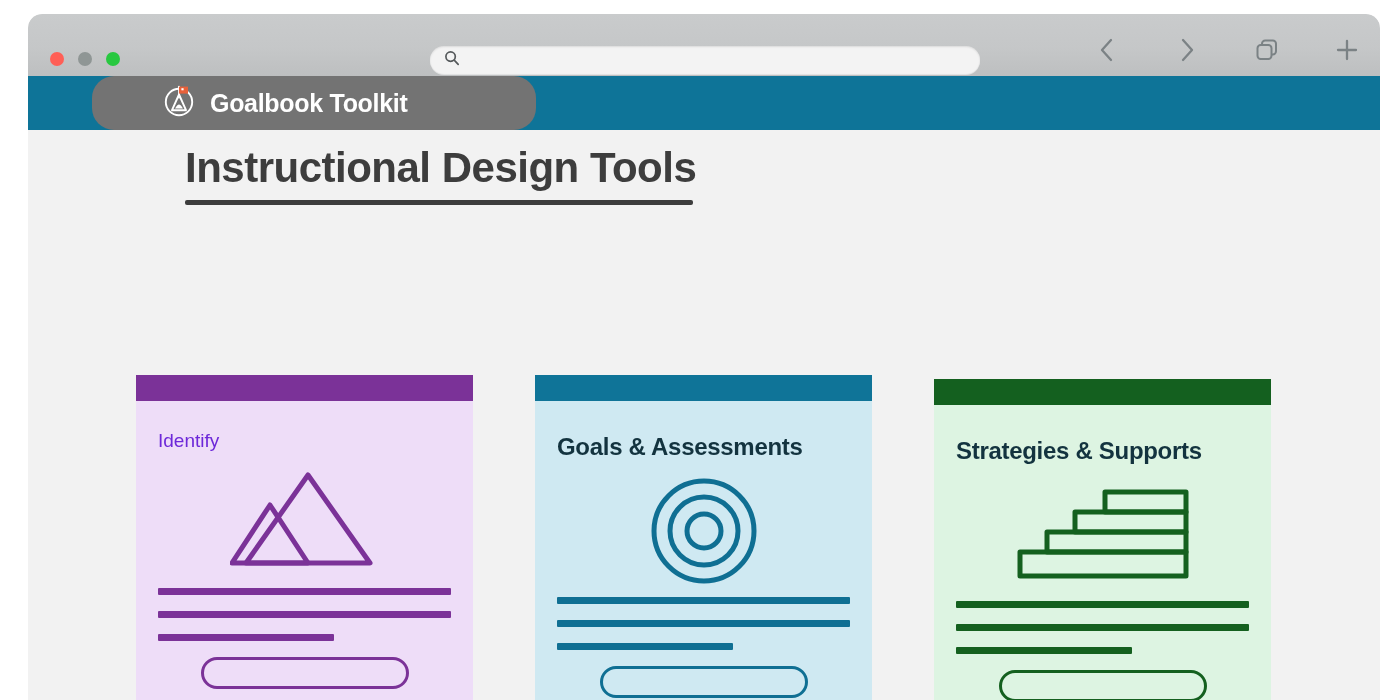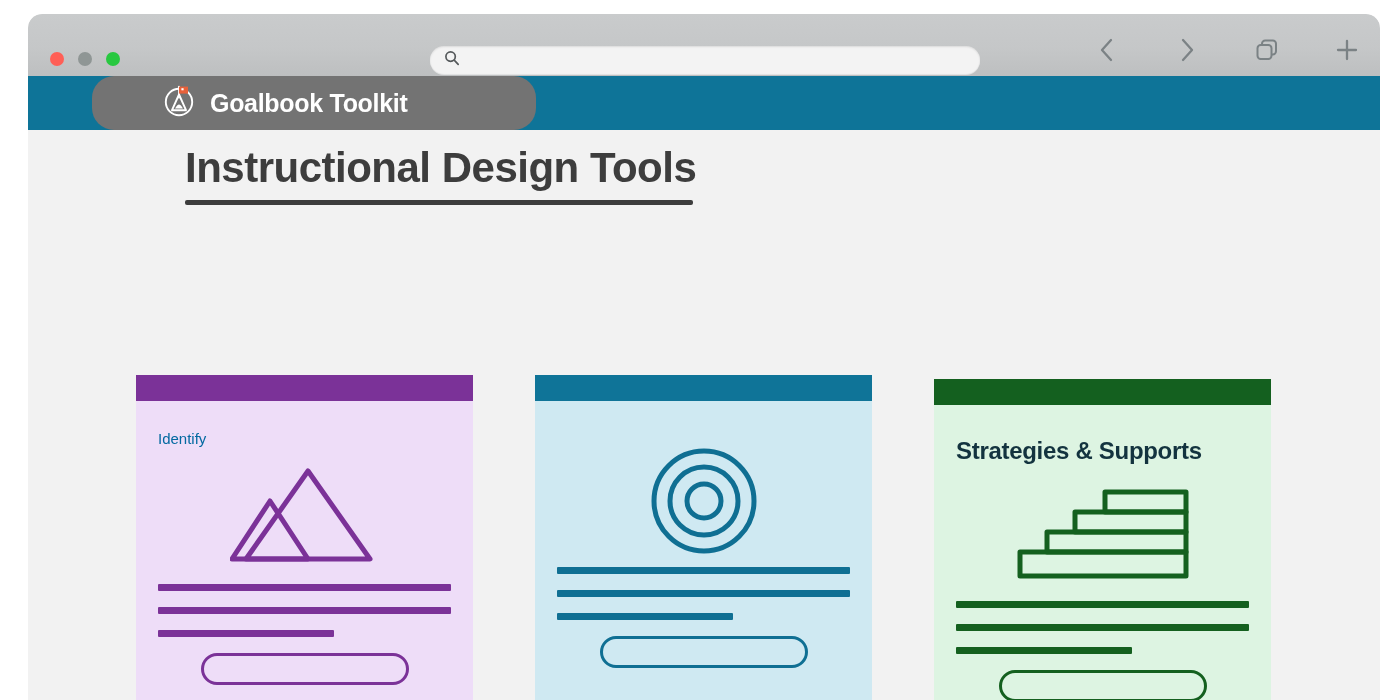--- a/index.html
+++ b/index.html
@@ -116,22 +116,22 @@
     gap: 62px;
   }
   .card { width: 337px; position: relative; }
   .card-header { height: 26px; width: 100%; }
   .card-body {
     height: 363px;
     padding: 30px 22px 0 22px;
     position: relative;
   }
   .eyebrow {
-    font-size: 15px;
-    color: #0369a1;
+    font-size: 19px;
+    color: #6d28d9;
     line-height: 1.1;
   }
   .card-title {
     font-size: 24px;
     font-weight: bold;
     color: #13333f;
     letter-spacing: -0.3px;
     margin-top: 2px;
     white-space: nowrap;
   }
@@ -265,20 +265,21 @@
               <div class="line w60"></div>
             </div>
 
             <div class="pill"></div>
           </div>
         </div>
 
         <div class="card c2">
           <div class="card-header"></div>
           <div class="card-body">
+            <div class="card-title">Goals &amp; Assessments</div>
 
             <div class="glyph">
               <svg width="110" height="110" viewBox="0 0 110 110">
                 <circle cx="55" cy="55" r="50" fill="none" stroke="#0f6f93" stroke-width="5"></circle>
                 <circle cx="55" cy="55" r="34" fill="none" stroke="#0f6f93" stroke-width="5"></circle>
                 <circle cx="55" cy="55" r="17" fill="none" stroke="#0f6f93" stroke-width="5"></circle>
               </svg>
             </div>
 
             <div class="lines">

